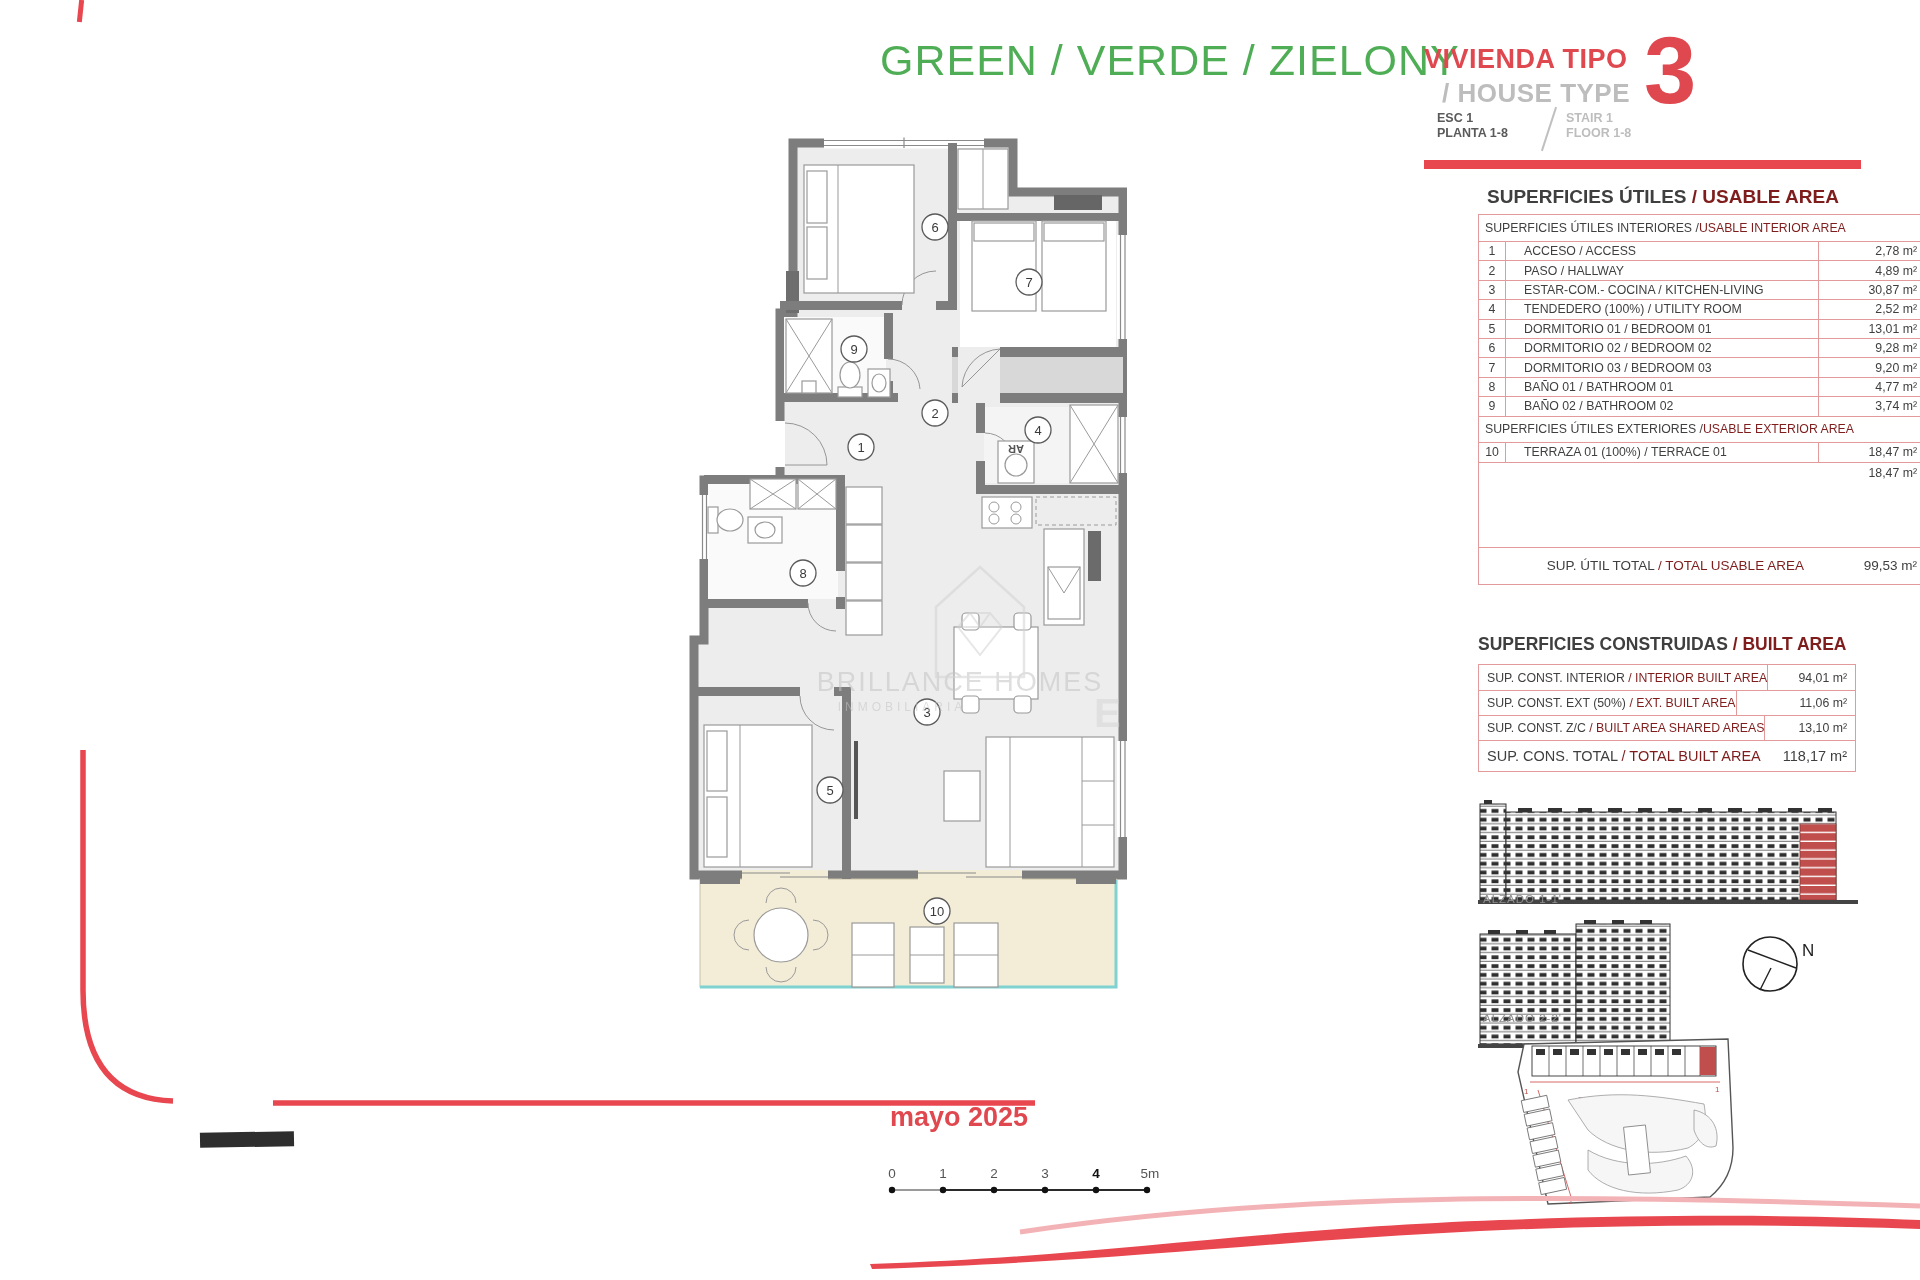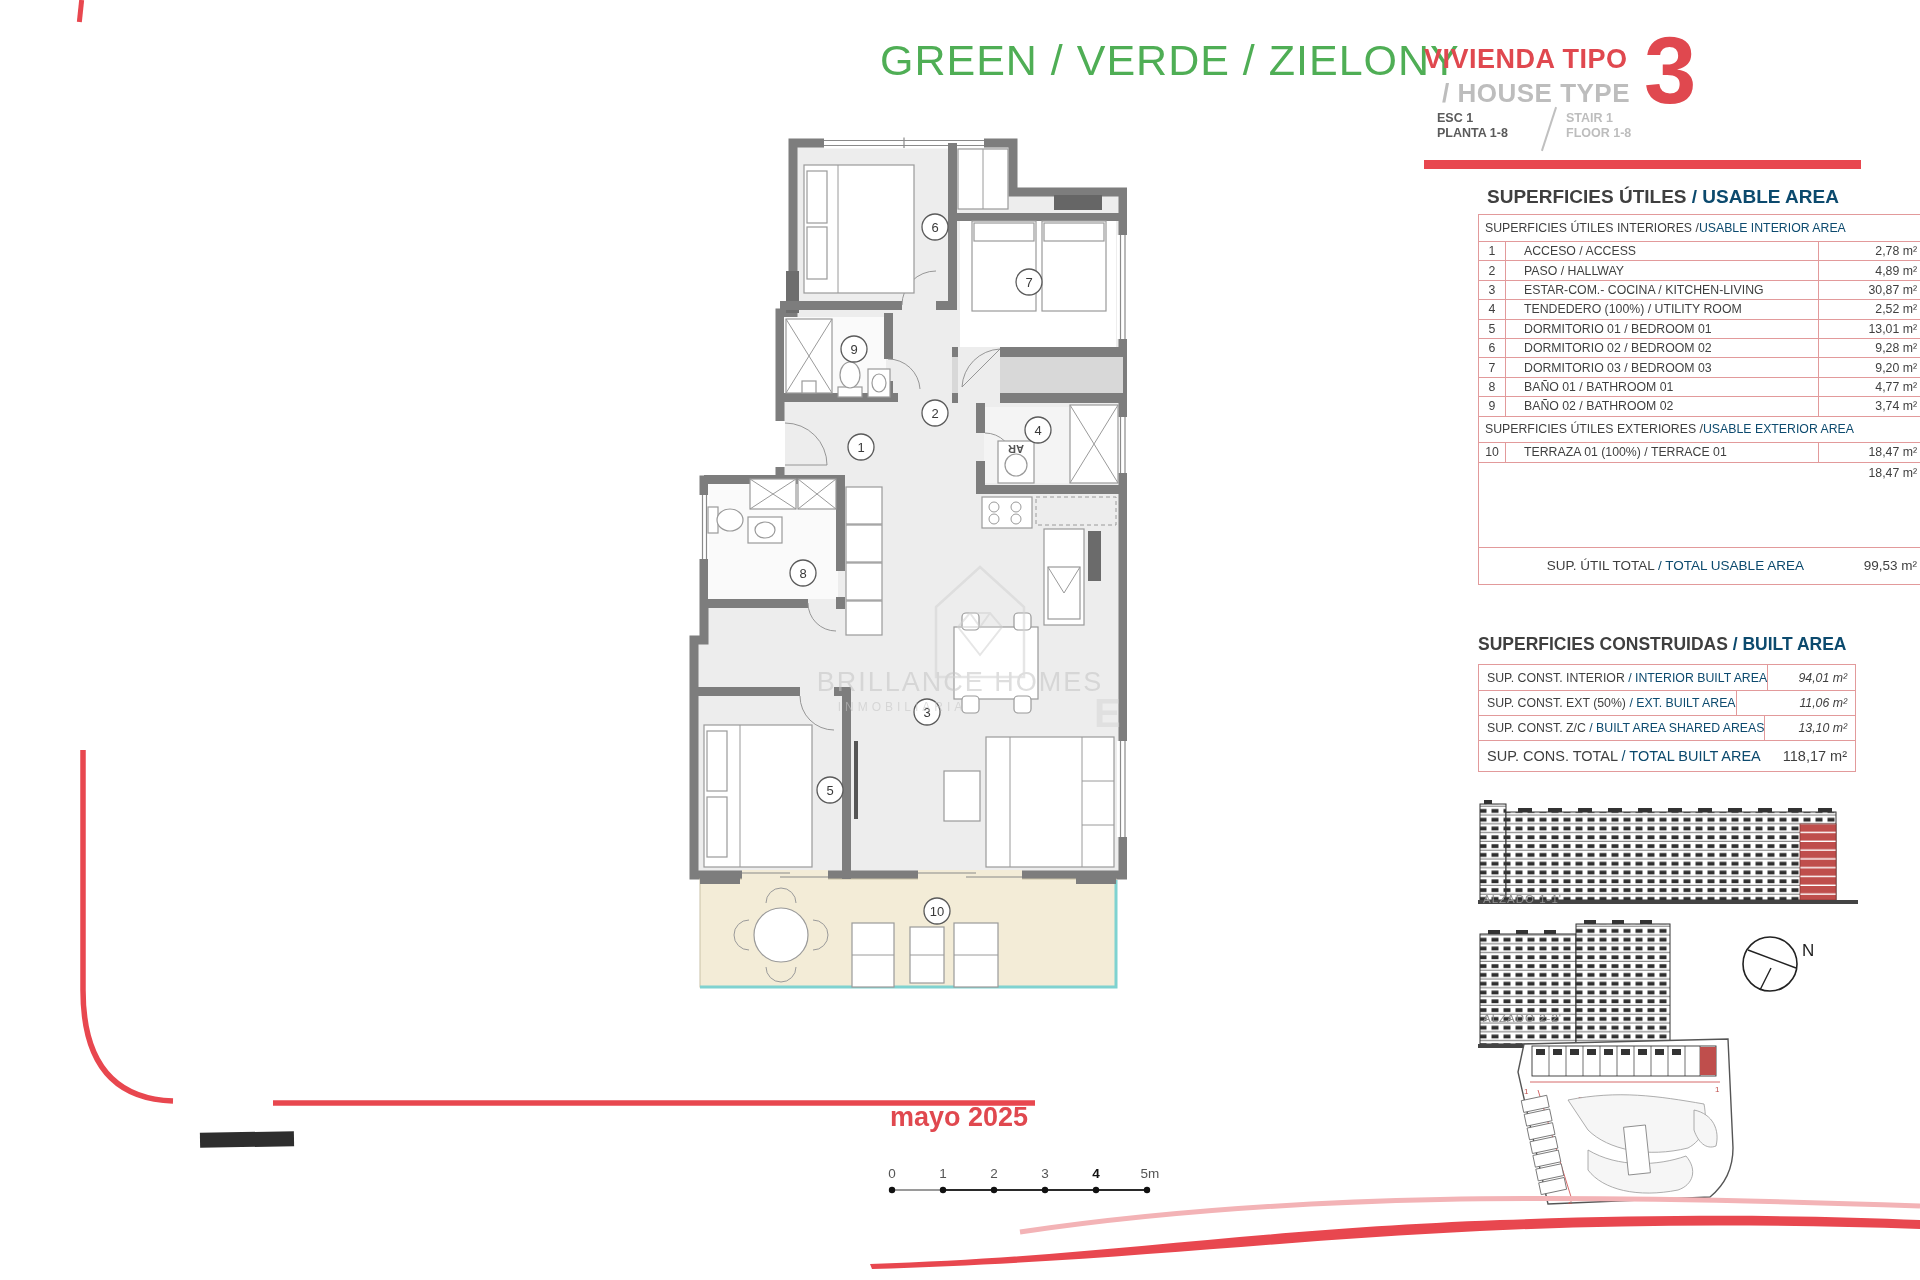--- a/index.html
+++ b/index.html
@@ -11,39 +11,39 @@
   .vt-es{left:1424px;top:44px;font-size:27px;font-weight:bold;color:#e0484f;letter-spacing:.5px;white-space:nowrap;}
   .vt-en{left:1442px;top:78px;font-size:26px;font-weight:bold;color:#bdbdbd;letter-spacing:.5px;white-space:nowrap;}
   .type-num{left:1644px;top:26px;font-size:94px;font-weight:bold;color:#e0484f;line-height:.95;}
   .esc-block{left:1437px;top:111px;font-size:12.5px;font-weight:bold;color:#5a5a5a;line-height:15px;white-space:nowrap;}
   .stair-block{left:1566px;top:111px;font-size:12.5px;font-weight:bold;color:#bdbdbd;line-height:15px;white-space:nowrap;}
   .hdr-slash{left:1548px;top:106px;width:2px;height:46px;background:#c0c0c0;transform:rotate(18deg);}
   .redbar{left:1424px;top:160px;width:437px;height:9px;background:#e8474f;}
   
   .sec1{left:1487px;top:186px;font-size:19px;font-weight:bold;white-space:nowrap;}
   .sec2{left:1478px;top:634px;font-size:17.5px;font-weight:bold;white-space:nowrap;}
-  .gray{color:#0c4a6e;}
+  .gray{color:#7f1d1d;}
   .dark{color:#3f3f3f;}
   
   .t1{left:1478px;top:214px;width:448px;border:1.5px solid #e29a9b;font-size:12.3px;box-sizing:border-box;}
   .t2{left:1478px;top:664px;width:378px;border:1.5px solid #e29a9b;font-size:12.3px;box-sizing:border-box;}
   .tr{display:flex;align-items:center;border-top:1.2px solid #e29a9b;box-sizing:border-box;}
   .tr:first-child{border-top:none;}
   .thead{height:26px;padding:0 6px;}
   .drow{height:19.4px;}
   .cnum{width:26px;text-align:center;border-right:1.2px solid #e29a9b;align-self:stretch;display:flex;align-items:center;justify-content:center;}
   .clbl{flex:1;padding:0 6px;white-space:nowrap;overflow:hidden;margin-left:12px;}
   .cval{width:90px;text-align:right;padding:0 8px;border-left:1.2px solid #e29a9b;align-self:stretch;display:flex;align-items:center;justify-content:flex-end;}
   .subrow1{height:40px;justify-content:flex-end;align-items:flex-start;padding:3px 8px 0 0;}
   .row10h{height:20px;}
   .subrow2{height:85px;justify-content:flex-end;align-items:flex-start;padding:3px 8px 0 0;}
   .totrow{height:37px;padding:0 8px;font-size:13.5px;text-align:center;}
   .totlbl{flex:1;white-space:nowrap;}
   .b-row{height:25px;padding:0 0 0 8px;}
-  .b-row .cval2{width:108px;text-align:center;padding:0 8px;border-left:1.2px solid #e29a9b;align-self:stretch;display:flex;align-items:center;justify-content:flex-end;font-style:italic;}
+  .b-row .cval2{width:108px;text-align:center;padding:0 8px;border-left:1.2px solid #e29a9b;align-self:stretch;display:flex;align-items:center;justify-content:flex-end;}
   .b-lbl{flex:1;white-space:nowrap;}
   .b-tot{height:31px;padding:0 8px;font-size:14.5px;}
   
   .elev-lbl{font-size:11.5px;color:#8f8f8f;letter-spacing:1px;white-space:nowrap;}
   .mayo{left:880px;top:1102px;width:158px;text-align:center;font-size:27px;font-weight:bold;color:#e0484f;white-space:nowrap;}
   .tick-red{left:78px;top:0px;width:5px;height:22px;background:#e8474f;transform:rotate(6deg);}
   .dark-frag{left:200px;top:1132px;width:94px;height:15px;background:#2e2e2e;transform:rotate(-1deg);}
   svg text{font-family:"Liberation Sans",sans-serif;}
   .w{fill:#7d7d7d;}
   .f{fill:#ffffff;stroke:#9a9a9a;stroke-width:1.2;}

